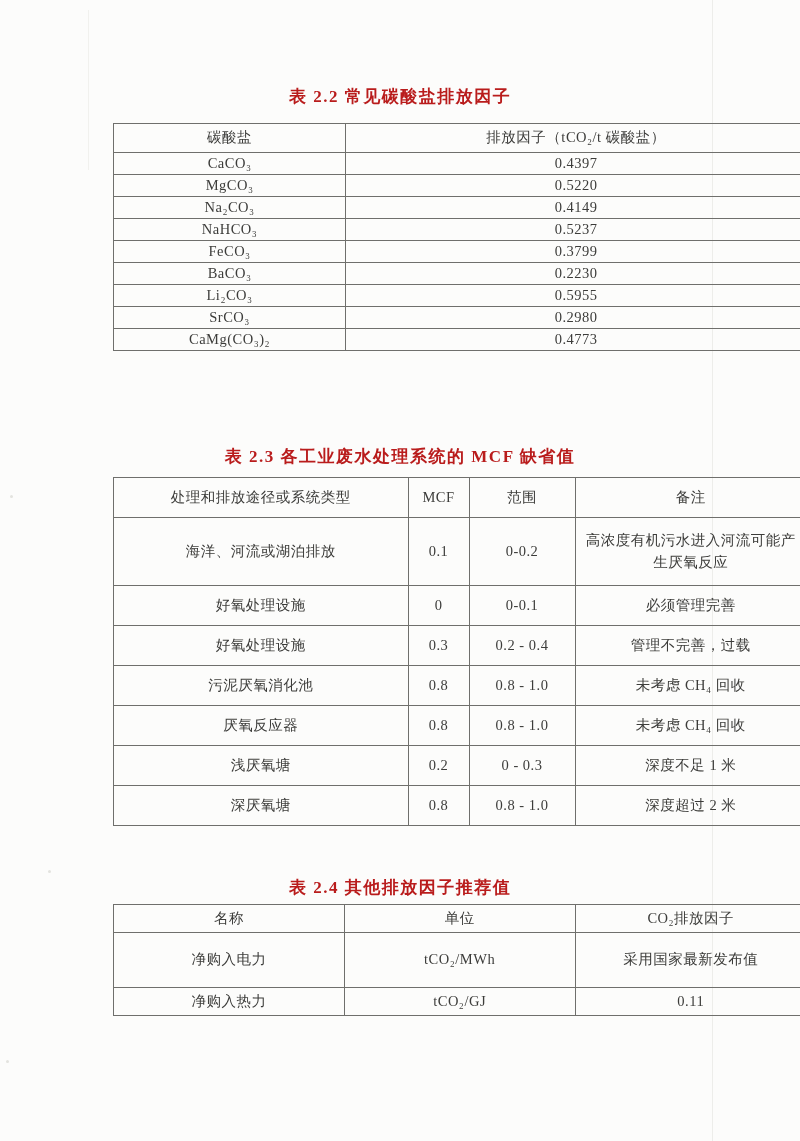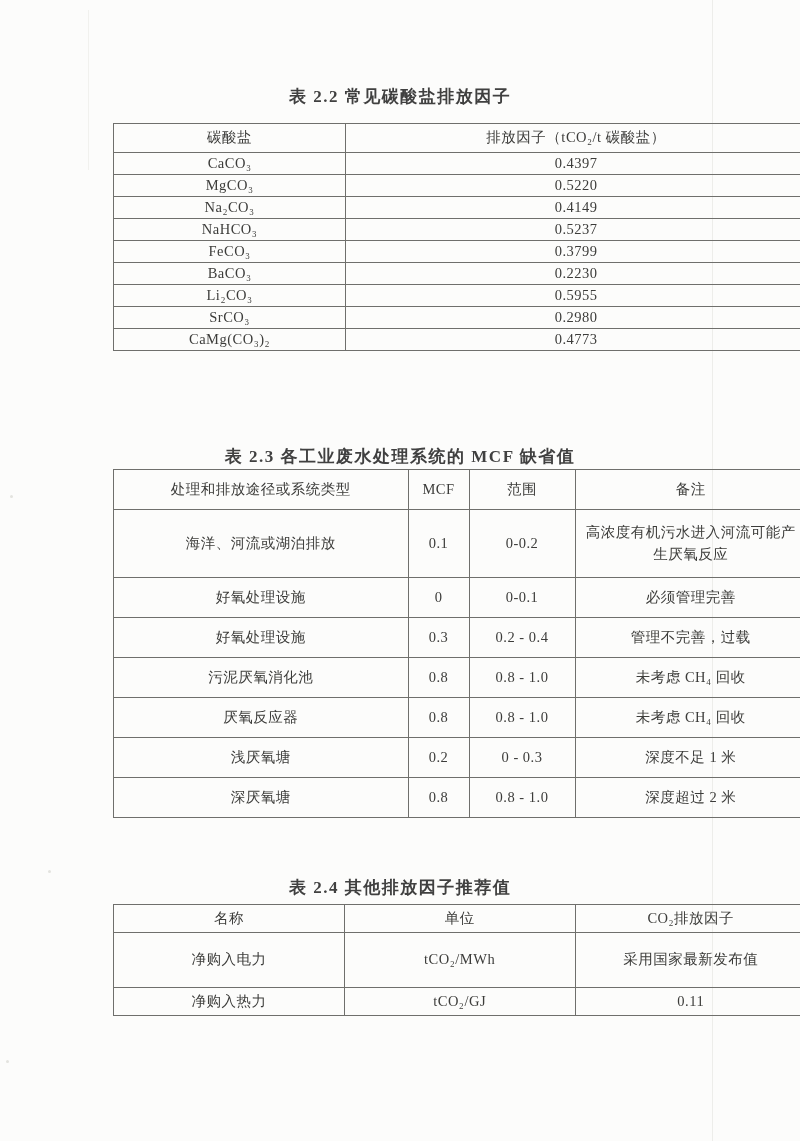--- a/index.html
+++ b/index.html
@@ -52,24 +52,24 @@
   #sec-t23 { top: 445px; }
   #sec-t24 { top: 876px; }
 
   .tbl-title {
     margin: 0;
     text-align: center;
     font-size: 17px;
     font-weight: bold;
     letter-spacing: 1.5px;
     line-height: 24px;
-    color: #404040;
+    color: #b91c1c;
   }
   #sec-t22 .tbl-title { margin-bottom: 14px; }
-  #sec-t23 .tbl-title {  }
+  #sec-t23 .tbl-title { margin-bottom: 8px;  }
   #sec-t24 .tbl-title { margin-bottom: 4px;  }
 
   table {
     border-collapse: collapse;
     table-layout: fixed;
     width: 694px;
     font-size: 14.5px;
     color: #3c3c3a;
   }
   th, td {

